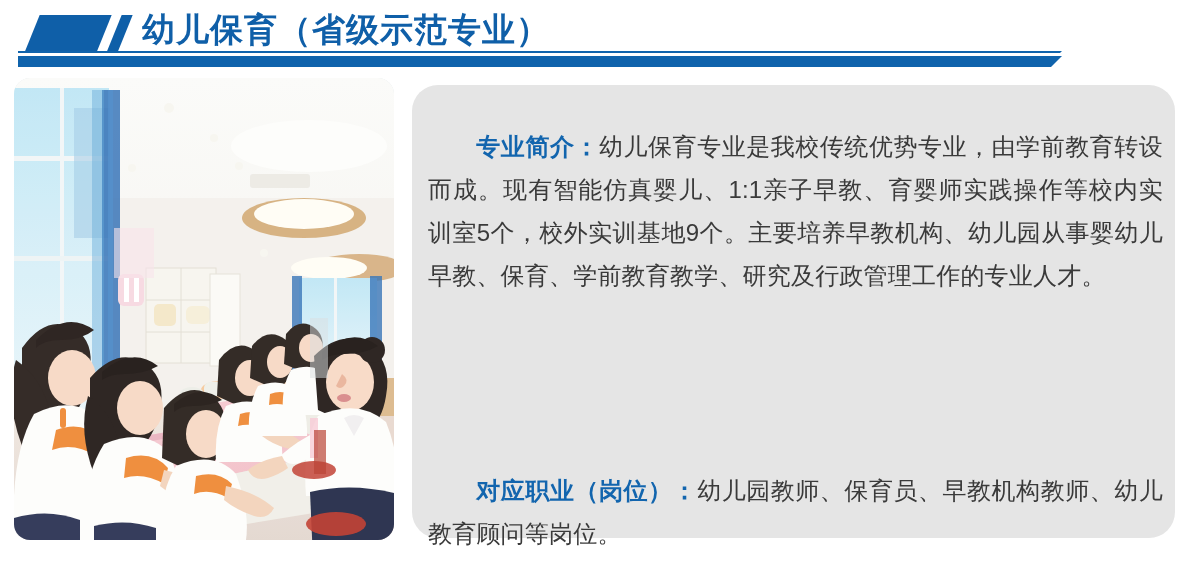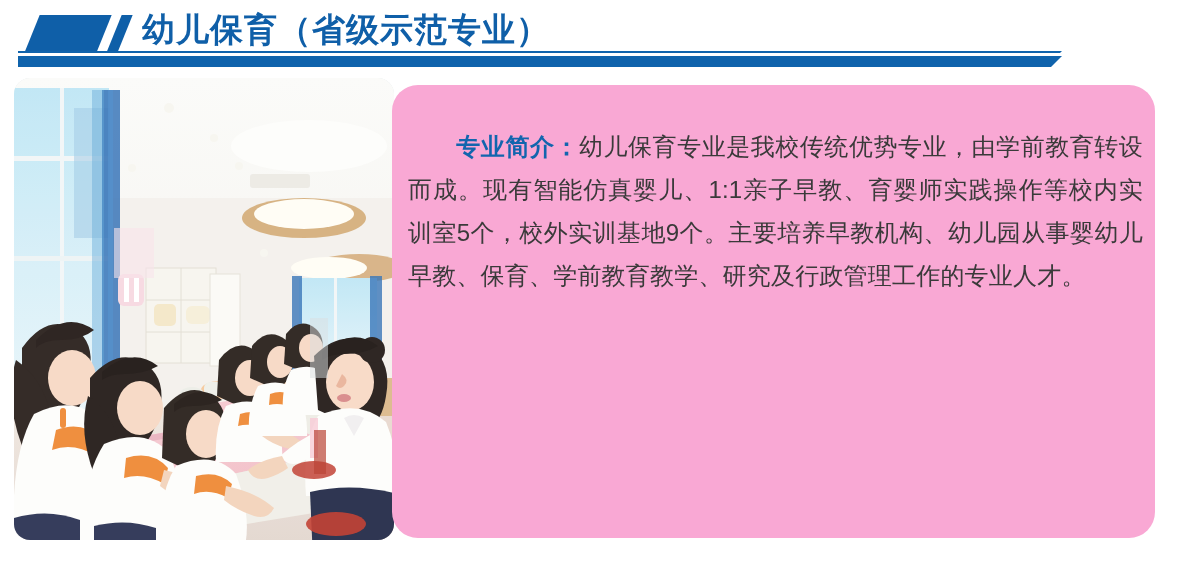--- a/index.html
+++ b/index.html
@@ -72,23 +72,23 @@
     width: 380px; height: 462px;
     border-radius: 16px;
     overflow: hidden;
     background: #dfe7ea;
   }
   #photo svg { display: block; width: 380px; height: 462px; }
 
   
   #info-panel {
     position: absolute;
-    left: 392px; top: 85px;
+    left: 412px; top: 85px;
     width: 763px; height: 453px;
-    background: #f9a8d4;
+    background: #e5e5e5;
     border-radius: 26px;
     padding: 0;
     box-sizing: border-box;
   }
   .para {
     position: absolute;
     left: 16px;
     width: 735px;
     font-size: 24px;
     line-height: 43px;
@@ -309,14 +309,17 @@
   </svg>
 </div>
 
 <div id="info-panel">
 
   <p class="para" id="para-intro">
     <span class="indent"></span><span class="label">专业简介：</span><span>幼儿保育专业是我校传统优势专业，由学前教育转设而成。现有智能仿真婴儿、1:1亲子早教、育婴师实践操作等校内实训室5个，校外实训基地9个。主要培养早教机构、幼儿园从事婴幼儿早教、保育、学前教育教学、研究及行政管理工作的专业人才。</span>
   </p>
 
 
+  <p class="para" id="para-jobs">
+    <span class="indent"></span><span class="label">对应职业（岗位）：</span><span>幼儿园教师、保育员、早教机构教师、幼儿教育顾问等岗位。</span>
+  </p>
 
 </div>
 
 </body></html>

